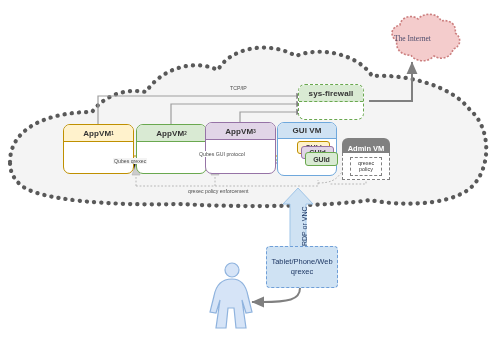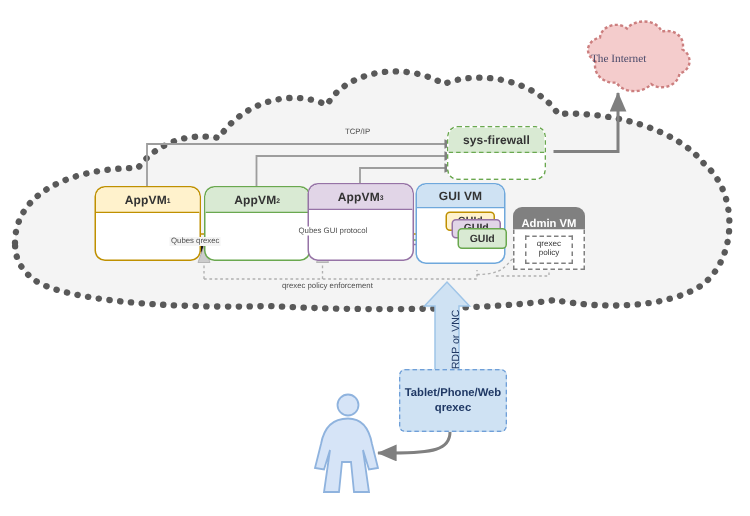--- a/index.html
+++ b/index.html
@@ -223,18 +223,18 @@
       </div>
     </div>
   </div>
 
   <div class="edge-label" style="left:113px;top:158px;">Qubes qrexec</div>
   <div class="edge-label" style="left:198px;top:151px;background:#ffffff;border:0;">Qubes GUI protocol</div>
   <div class="tiny-label" style="left:188px;top:188px;">qrexec policy enforcement</div>
 
   <div class="rdp-text" style="left:301px;top:246px;">RDP or VNC</div>
 
-  <div class="browser-box" style="left:266px;top:246px;width:72px;height:42px;flex-direction:column;font-weight:bold;">
+  <div class="browser-box" style="left:266px;top:246px;width:72px;height:42px;flex-direction:column;">
     <span>Tablet/Phone/Web</span>
     <span>qrexec</span>
   </div>
 
 </div>
 
 </body></html>

